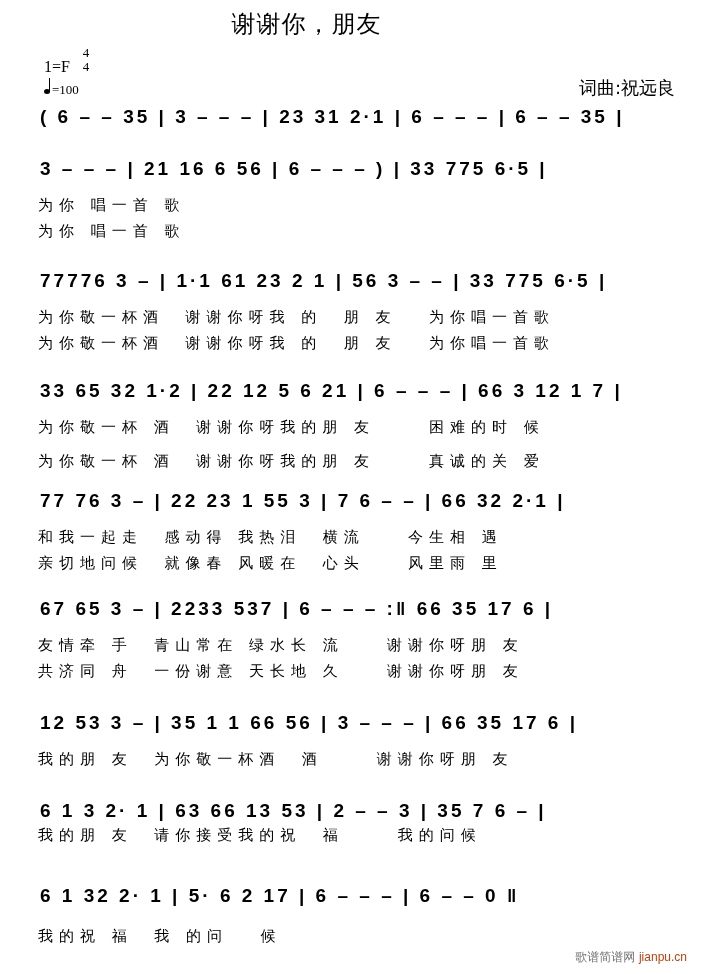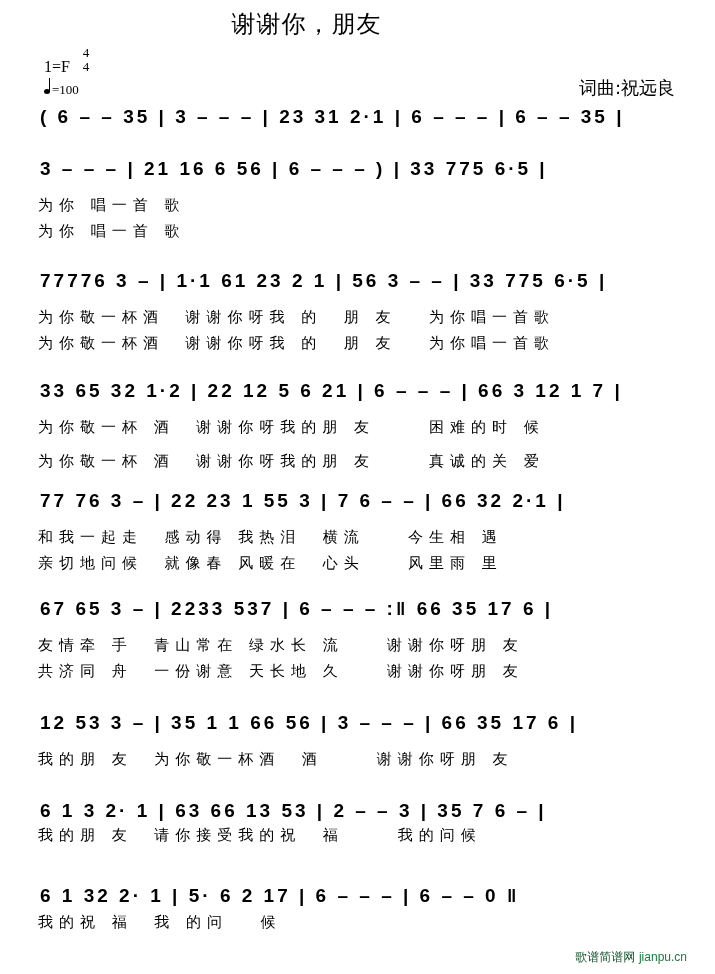--- a/index.html
+++ b/index.html
@@ -8,21 +8,21 @@
   .key{position:absolute;left:44px;top:58px;font-family:"Liberation Serif",serif;font-size:16px;}
   .ts{position:absolute;left:80px;top:46px;font-family:"Liberation Serif",serif;font-size:13px;line-height:14px;text-align:center;width:12px;}
   .tempo{position:absolute;left:44px;top:82px;font-family:"Liberation Serif",serif;font-size:13px;}
   .tempo .note{display:inline-block;width:6px;height:5px;background:#000;border-radius:50%;position:relative;margin-right:2px;}
   .tempo .note:after{content:"";position:absolute;right:0;bottom:2px;width:1px;height:14px;background:#000;}
   .composer{position:absolute;right:40px;top:76px;font-size:18px;}
   .row{position:absolute;left:0;width:715px;}
   .n{position:absolute;top:0;font-family:"Liberation Sans",sans-serif;font-weight:bold;font-size:19px;line-height:22px;white-space:pre;}
   .lyr{position:absolute;font-size:15px;letter-spacing:6px;white-space:pre;}
   .watermark{position:absolute;right:28px;bottom:8px;font-size:12px;color:#555;}
-  .watermark span{color:#15803d;font-family:"Liberation Sans",sans-serif;}
+  .watermark span{color:#c2410c;font-family:"Liberation Sans",sans-serif;}
 </style>
 </head>
 <body>
 
 <div class="title">谢谢你，朋友</div>
 <div class="key">1=F</div>
 <div class="ts">
   <div>4</div>
   <div>4</div>
 </div>
@@ -61,17 +61,17 @@
     <div class="row" style="top: 712px;">
       <div class="n" style="left: 40px; letter-spacing: 3px;">12 53 3 – | 35 1 1 66 56 | 3 – – – | 66 35 17 6 |</div>
       <div class="lyr" style="left: 38px; top: 38px;">我的朋 友  为你敬一杯酒  酒     谢谢你呀朋 友</div>
     </div>
     <div class="row" style="top: 800px;">
       <div class="n" style="left: 40px; letter-spacing: 3px;">6 1 3 2· 1 | 63 66 13 53 | 2 – – 3 | 35 7 6 – |</div>
       <div class="lyr" style="left: 38px; top: 26px; text-align: right;">我的朋 友  请你接受我的祝  福     我的问候</div>
     </div>
     <div class="row" style="top: 885px;">
       <div class="n" style="left: 40px; letter-spacing: 3px;">6 1 32 2· 1 | 5· 6 2 17 | 6 – – – | 6 – – 0 ‖</div>
-      <div class="lyr" style="left: 38px; top: 28px;">我的祝 福  我 的问   候</div>
+      <div class="lyr" style="left: 38px; top: 42px;">我的祝 福  我 的问   候</div>
     </div>
   </div>
 
-<div class="watermark"><span style="color:#14532d;font-family:'DejaVu Sans',sans-serif">歌谱简谱网</span> <span>jianpu.cn</span></div>
+<div class="watermark"><span style="color:#737373;font-family:'DejaVu Sans',sans-serif">歌谱简谱网</span> <span>jianpu.cn</span></div>
 
 </body></html>

